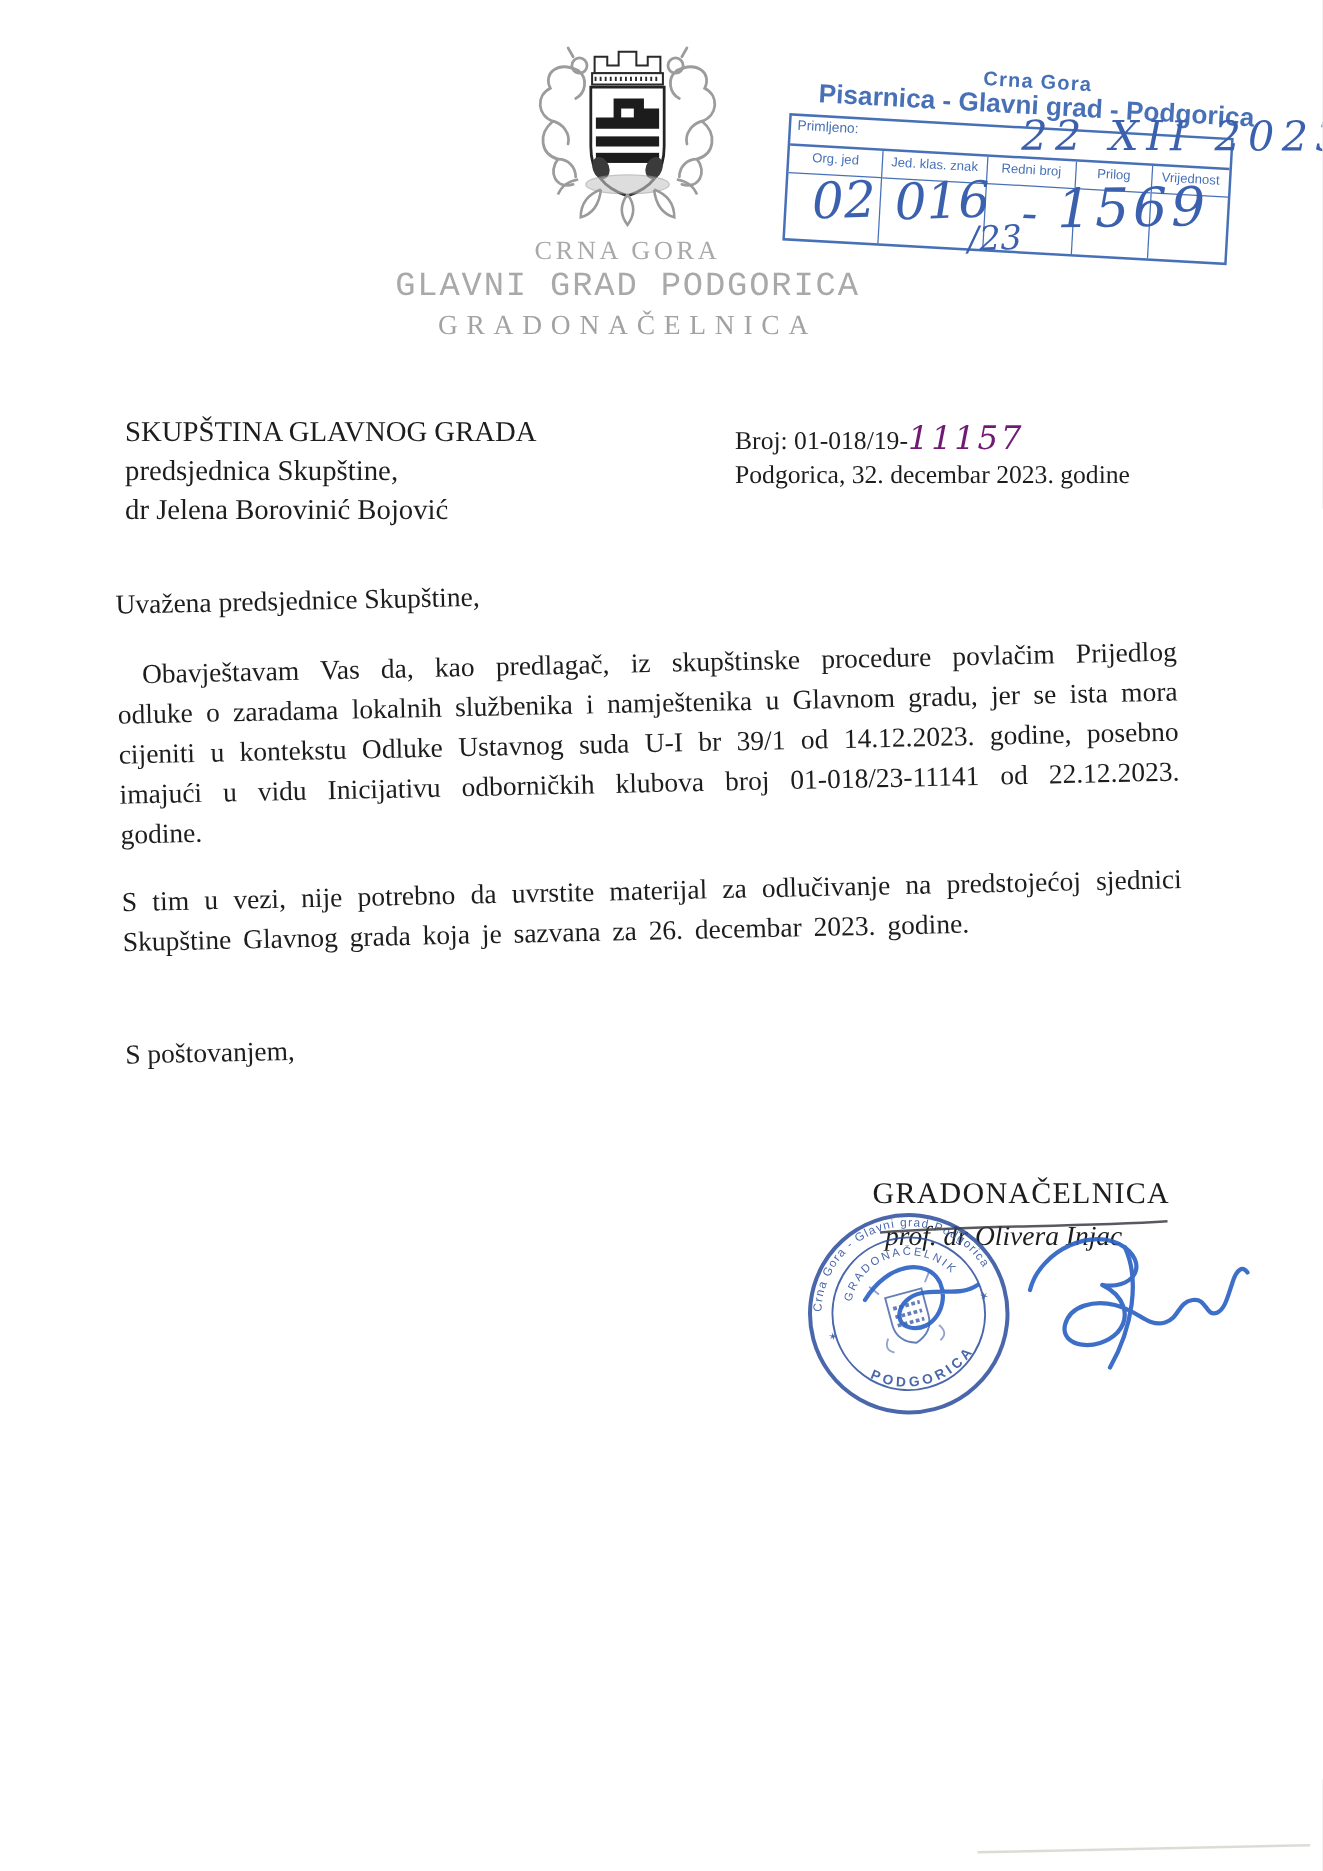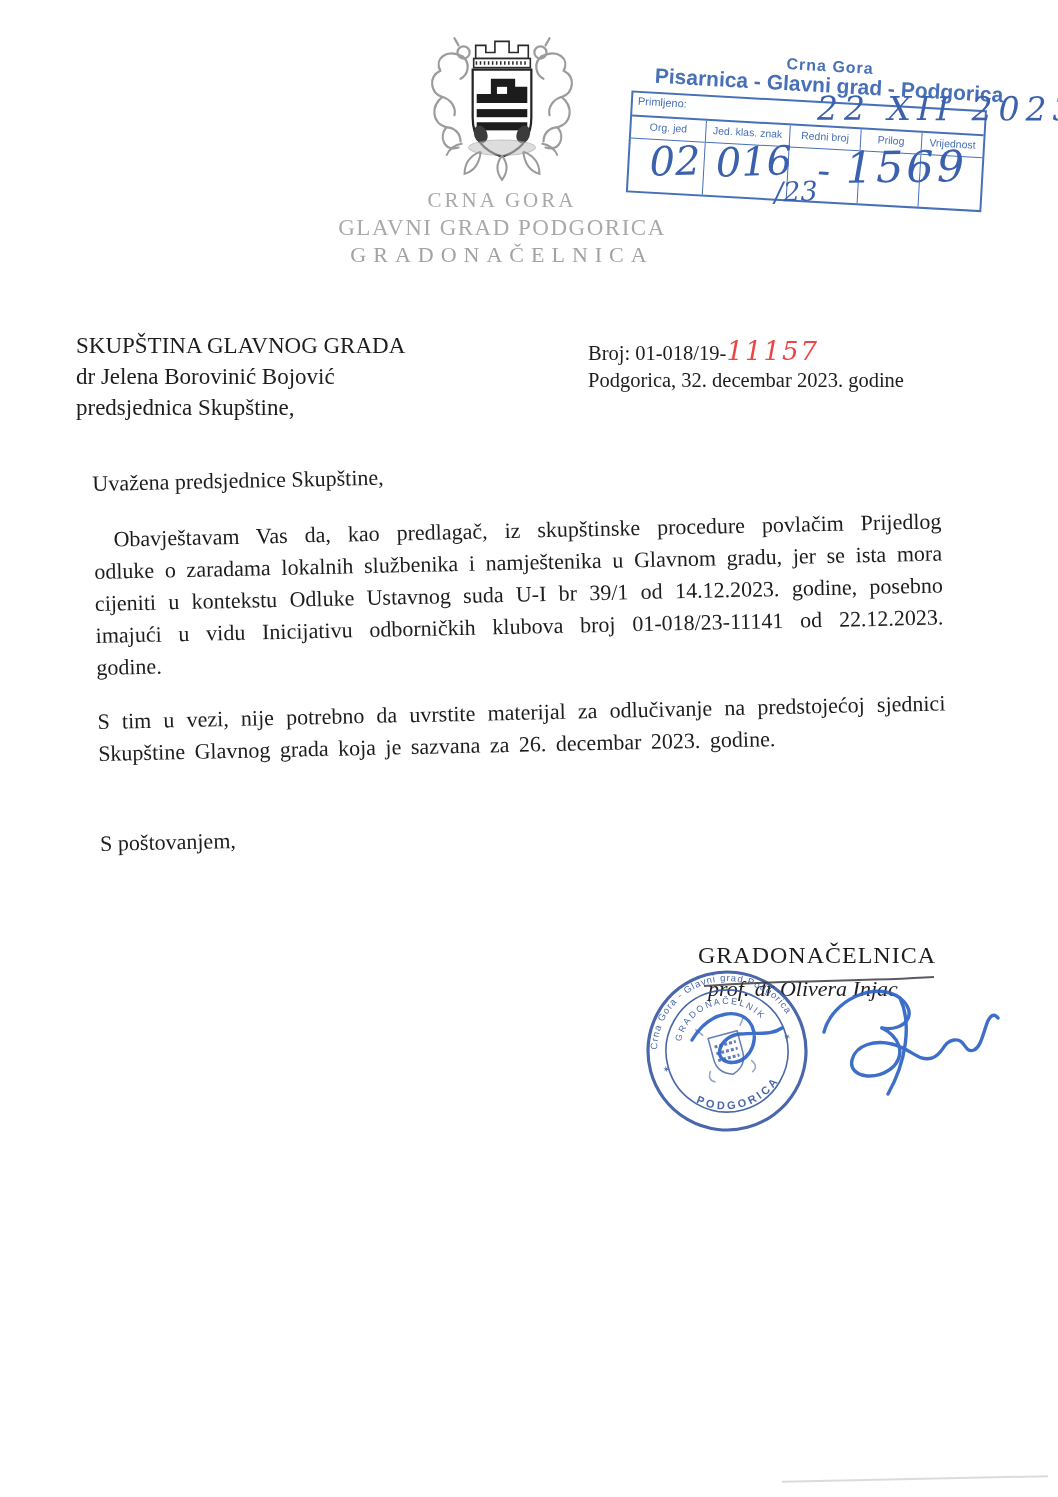--- a/index.html
+++ b/index.html
@@ -6,21 +6,21 @@
   .page {
     position:relative; width:1058px; height:1497px; margin:0 auto;
     background:#ffffff; overflow:hidden;
     font-family:"Liberation Serif", serif; color:#1d1d1d;
   }
   
   .crest { position:absolute; left:416px; top:14px; width:172px; height:172px; }
   .letterhead { position:absolute; left:229px; top:188px; width:546px; text-align:center;
                 color:#a9a9a9; line-height:1.22; }
   .lh-line1 { font-size:21px; letter-spacing:3px; }
-  .lh-line2 { font-size:23px; letter-spacing:1.5px; }
+  .lh-line2 { font-size:27px; letter-spacing:1.5px;font-family:Liberation Mono, monospace; }
   .lh-line3 { font-size:22px; letter-spacing:7px; color:#a2a2a2; }
 
   
   .stamp { position:absolute; left:624px; top:46px; width:414px;
            transform:rotate(3.2deg); transform-origin:0 0;
            font-family:"Liberation Sans", sans-serif; color:#3a66b2; opacity:.93; }
   .stamp-country { text-align:center; font-size:16px; font-weight:bold; letter-spacing:1px; }
   .stamp-office  { text-align:center; font-size:21px; font-weight:bold; white-space:nowrap; margin-top:-2px; }
   .stamp-table { margin:4px 0 0 10px; width:352px; border:2px solid #3a66b2; }
   .st-received { height:20px; border-bottom:2px solid #3a66b2; font-size:11px; padding:2px 5px 0; }
@@ -33,23 +33,23 @@
   .hw { position:absolute; font-family:"DejaVu Serif", serif; font-style:italic;
         color:#2d55a8; white-space:nowrap; line-height:1; }
   .hw-date { left:196px; top:28px; font-size:33px; letter-spacing:6px; transform:rotate(-3deg); }
   .hw-a { left:32px;  top:92px;  font-size:40px; transform:rotate(-5deg); }
   .hw-b { left:98px;  top:88px;  font-size:40px; transform:rotate(-5deg); }
   .hw-c { left:158px; top:122px; font-size:27px; transform:rotate(-5deg); }
   .hw-d { left:200px; top:94px;  font-size:38px; }
   .hw-e { left:228px; top:84px;  font-size:43px; letter-spacing:3px; transform:rotate(-4deg); }
 
   
-  .recipient { position:absolute; left:76px; top:330px; font-size:23px; line-height:31px; }
+  .recipient { position:absolute; left:100px; top:330px; font-size:23px; line-height:31px; }
   .reference { position:absolute; left:588px; top:338px; font-size:20.5px; line-height:27px; }
-  .hw-number { color:#ef4444; font-family:"DejaVu Serif", serif; font-style:italic;
+  .hw-number { color:#701a75; font-family:"DejaVu Serif", serif; font-style:italic;
                font-size:26px; letter-spacing:2px; }
 
   
   .letter-body { position:absolute; left:92px; top:468px; width:848px;
                  transform:rotate(-1.25deg); transform-origin:0 0;
                  font-size:22px; line-height:32px; }
   .salutation { margin:0 0 24px 0; }
   .para1 { margin:0 0 22px 0; text-align:justify; text-indent:20px; word-spacing:5px; }
   .para2 { margin:0; text-align:justify; word-spacing:4px; }
   .closing { margin-top:58px; }
@@ -147,22 +147,22 @@
     <span class="hw hw-date">22 XII 2023</span>
     <span class="hw hw-a">02</span>
     <span class="hw hw-b">016</span>
     <span class="hw hw-c">/23</span>
     <span class="hw hw-d">-</span>
     <span class="hw hw-e">1569</span>
   </div>
 
   <div class="recipient">
     <div>SKUPŠTINA GLAVNOG GRADA</div>
+    <div>predsjednica Skupštine,</div>
     <div>dr Jelena Borovinić Bojović</div>
-    <div>predsjednica Skupštine,</div>
   </div>
 
   <div class="reference">
     <div>
       <span>Broj: 01-018/19-</span><span class="hw-number">11157</span>
     </div>
     <div>Podgorica, 32. decembar 2023. godine</div>
   </div>
 
   <div class="letter-body">

